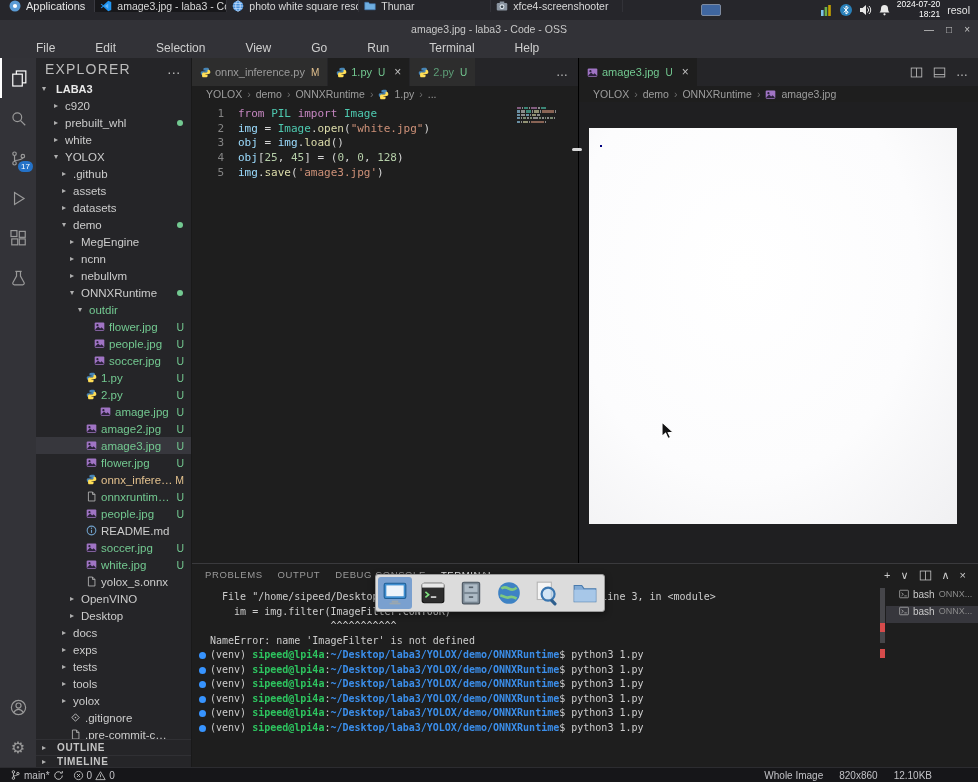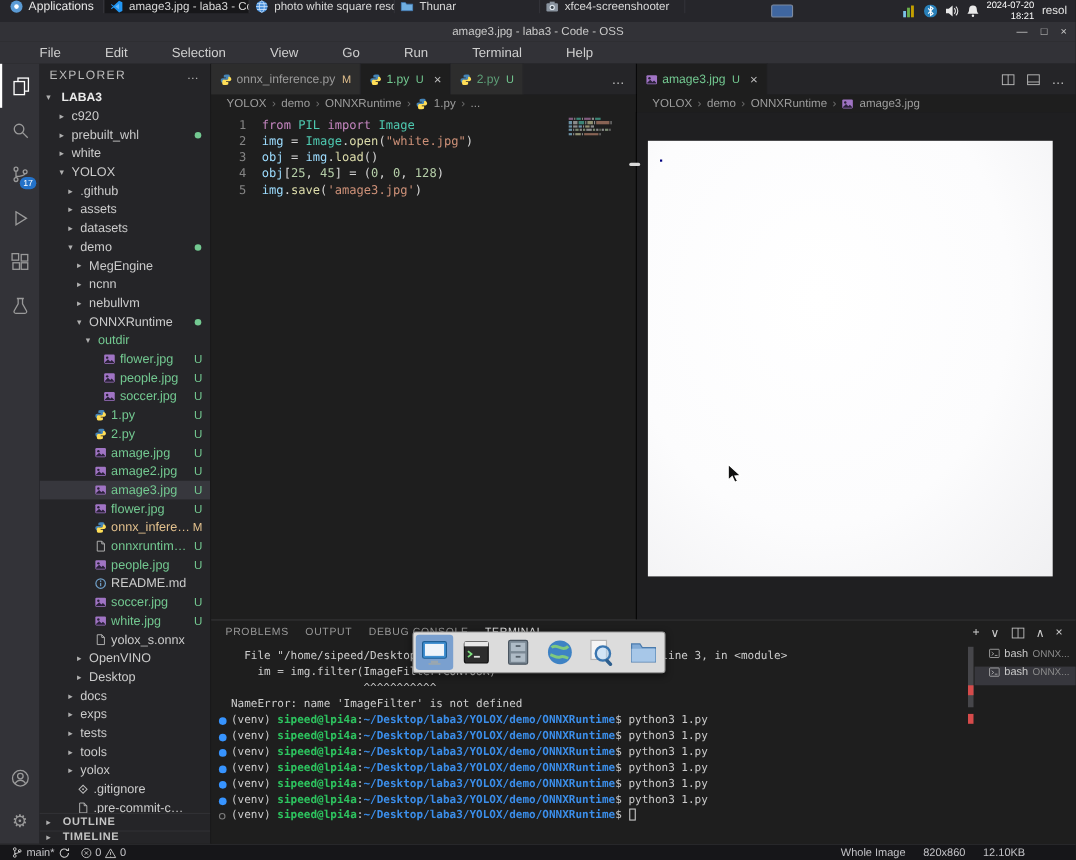--- a/index.html
+++ b/index.html
@@ -28,21 +28,21 @@
   .ab-item{width:36px;height:40px;display:flex;align-items:center;justify-content:center;position:relative;}
   .ab-item svg{stroke:#9a9a9a;}
   .ab-item.active svg{stroke:#ffffff;}
   .ab-item.active{border-left:2px solid #fff;}
   .ab-badge{position:absolute;right:3px;bottom:6px;background:#2472c8;color:#fff;font-size:8px;
     border-radius:8px;padding:0 3px;line-height:11px;min-width:12px;text-align:center;}
   .ab-gear{font-size:16px;color:#9a9a9a;}
   .ab-bottom{margin-top:auto;}
   
   #sidebar{width:156px;background:#252528;display:flex;flex-direction:column;font-size:11.5px;color:#cccccc;flex:none;border-right:1px solid #191919;}
-  .sb-header{height:22px;display:flex;align-items:center;padding:0 9px;font-size:11px;letter-spacing:1.2px;color:#bcbcbc;flex:none;}
+  .sb-header{height:22px;display:flex;align-items:center;padding:0 9px;font-size:14px;letter-spacing:1.2px;color:#bcbcbc;flex:none;}
   .sb-more{margin-left:auto;color:#bcbcbc;}
   .sb-root{height:17px;display:flex;align-items:center;font-weight:bold;font-size:11px;color:#e9e9e9;padding-left:6px;gap:3px;flex:none;}
   #file-tree{flex:1;overflow:hidden;}
   .trow{height:17px;display:flex;align-items:center;position:relative;padding-right:18px;white-space:nowrap;}
   .trow.sel{background:#37373d;}
   .chev{width:11px;font-size:8px;color:#b0b0b0;flex:none;}
   .ficon{width:15px;flex:none;display:flex;align-items:center;}
   .tname{overflow:hidden;text-overflow:ellipsis;}
   .green{color:#73c991;} .orange{color:#e2c08d;}
   .tbadge{position:absolute;right:7px;font-size:10.5px;}
@@ -385,21 +385,21 @@
         <div class="trow" style="padding-left: 50px;">
           <span class="ficon">
             <svg width="11" height="11" viewBox="0 0 16 16">
               <path fill="#4584b6" d="M8 1c-3 0-3 1.3-3 2v2h3v1H3.5C2 6 1 7 1 8.5S2 12 3.5 12H5v-2c0-1.5 1.2-2 2.5-2H11c1 0 2-.8 2-2V3c0-1.7-1.5-2-3-2H8z"></path>
               <path fill="#ffde57" d="M8 15c3 0 3-1.3 3-2v-2H8v-1h4.5c1.5 0 2.5-1 2.5-2.5S14 4 12.5 4H11v2c0 1.5-1.2 2-2.5 2H5c-1 0-2 .8-2 2v3c0 1.7 1.5 2 3 2h2z"></path>
             </svg>
           </span>
           <span class="tname green">2.py</span>
           <span class="tbadge green">U</span>
         </div>
-        <div class="trow" style="padding-left: 50px;">
+        <div class="trow" style="padding-left: 64px;">
           <span class="ficon">
             <svg width="11" height="11" viewBox="0 0 16 16">
               <rect x="1" y="2" width="14" height="12" rx="1.5" fill="#a074c4"></rect>
               <circle cx="5" cy="6" r="1.6" fill="#2a2139"></circle>
               <path d="M2 12l4-4 3 3 2-2 3 3v1H2z" fill="#2a2139"></path>
             </svg>
           </span>
           <span class="tname green">amage.jpg</span>
           <span class="tbadge green">U</span>
         </div>
@@ -732,21 +732,20 @@
             <div class="tline"><span>  File "/home/sipeed/Desktop/laba3/YOLOX/demo/ONNXRuntime/1.py", line 3, in &lt;module&gt;</span></div>
             <div class="tline"><span>    im = img.filter(ImageFilter.CONTOUR)</span></div>
             <div class="tline"><span>                    ^^^^^^^^^^^</span></div>
             <div class="tline"><span>NameError: name 'ImageFilter' is not defined</span></div>
             <div class="tline"><span class="cmddot"></span><span>(venv) </span><span class="t-grn">sipeed@lpi4a</span><span>:</span><span class="t-blu">~/Desktop/laba3/YOLOX/demo/ONNXRuntime</span><span>$ </span><span>python3 1.py</span></div>
             <div class="tline"><span class="cmddot"></span><span>(venv) </span><span class="t-grn">sipeed@lpi4a</span><span>:</span><span class="t-blu">~/Desktop/laba3/YOLOX/demo/ONNXRuntime</span><span>$ </span><span>python3 1.py</span></div>
             <div class="tline"><span class="cmddot"></span><span>(venv) </span><span class="t-grn">sipeed@lpi4a</span><span>:</span><span class="t-blu">~/Desktop/laba3/YOLOX/demo/ONNXRuntime</span><span>$ </span><span>python3 1.py</span></div>
             <div class="tline"><span class="cmddot"></span><span>(venv) </span><span class="t-grn">sipeed@lpi4a</span><span>:</span><span class="t-blu">~/Desktop/laba3/YOLOX/demo/ONNXRuntime</span><span>$ </span><span>python3 1.py</span></div>
             <div class="tline"><span class="cmddot"></span><span>(venv) </span><span class="t-grn">sipeed@lpi4a</span><span>:</span><span class="t-blu">~/Desktop/laba3/YOLOX/demo/ONNXRuntime</span><span>$ </span><span>python3 1.py</span></div>
             <div class="tline"><span class="cmddot"></span><span>(venv) </span><span class="t-grn">sipeed@lpi4a</span><span>:</span><span class="t-blu">~/Desktop/laba3/YOLOX/demo/ONNXRuntime</span><span>$ </span><span>python3 1.py</span></div>
-            <div class="tline"><span class="cmddot hollow"></span><span>(venv) </span><span class="t-grn">sipeed@lpi4a</span><span>:</span><span class="t-blu">~/Desktop/laba3/YOLOX/demo/ONNXRuntime</span><span>$ </span><span class="tcursor"></span></div>
           </div>
         <div id="term-scroll">
           <div class="scroll-thumb"></div>
           <div class="red-tick" style="top:37px"></div>
           <div class="red-tick" style="top:63px"></div>
         </div>
         <div id="term-list">
             <div class="term-item">
               <span>
                 <svg width="10" height="10" viewBox="0 0 16 16">

